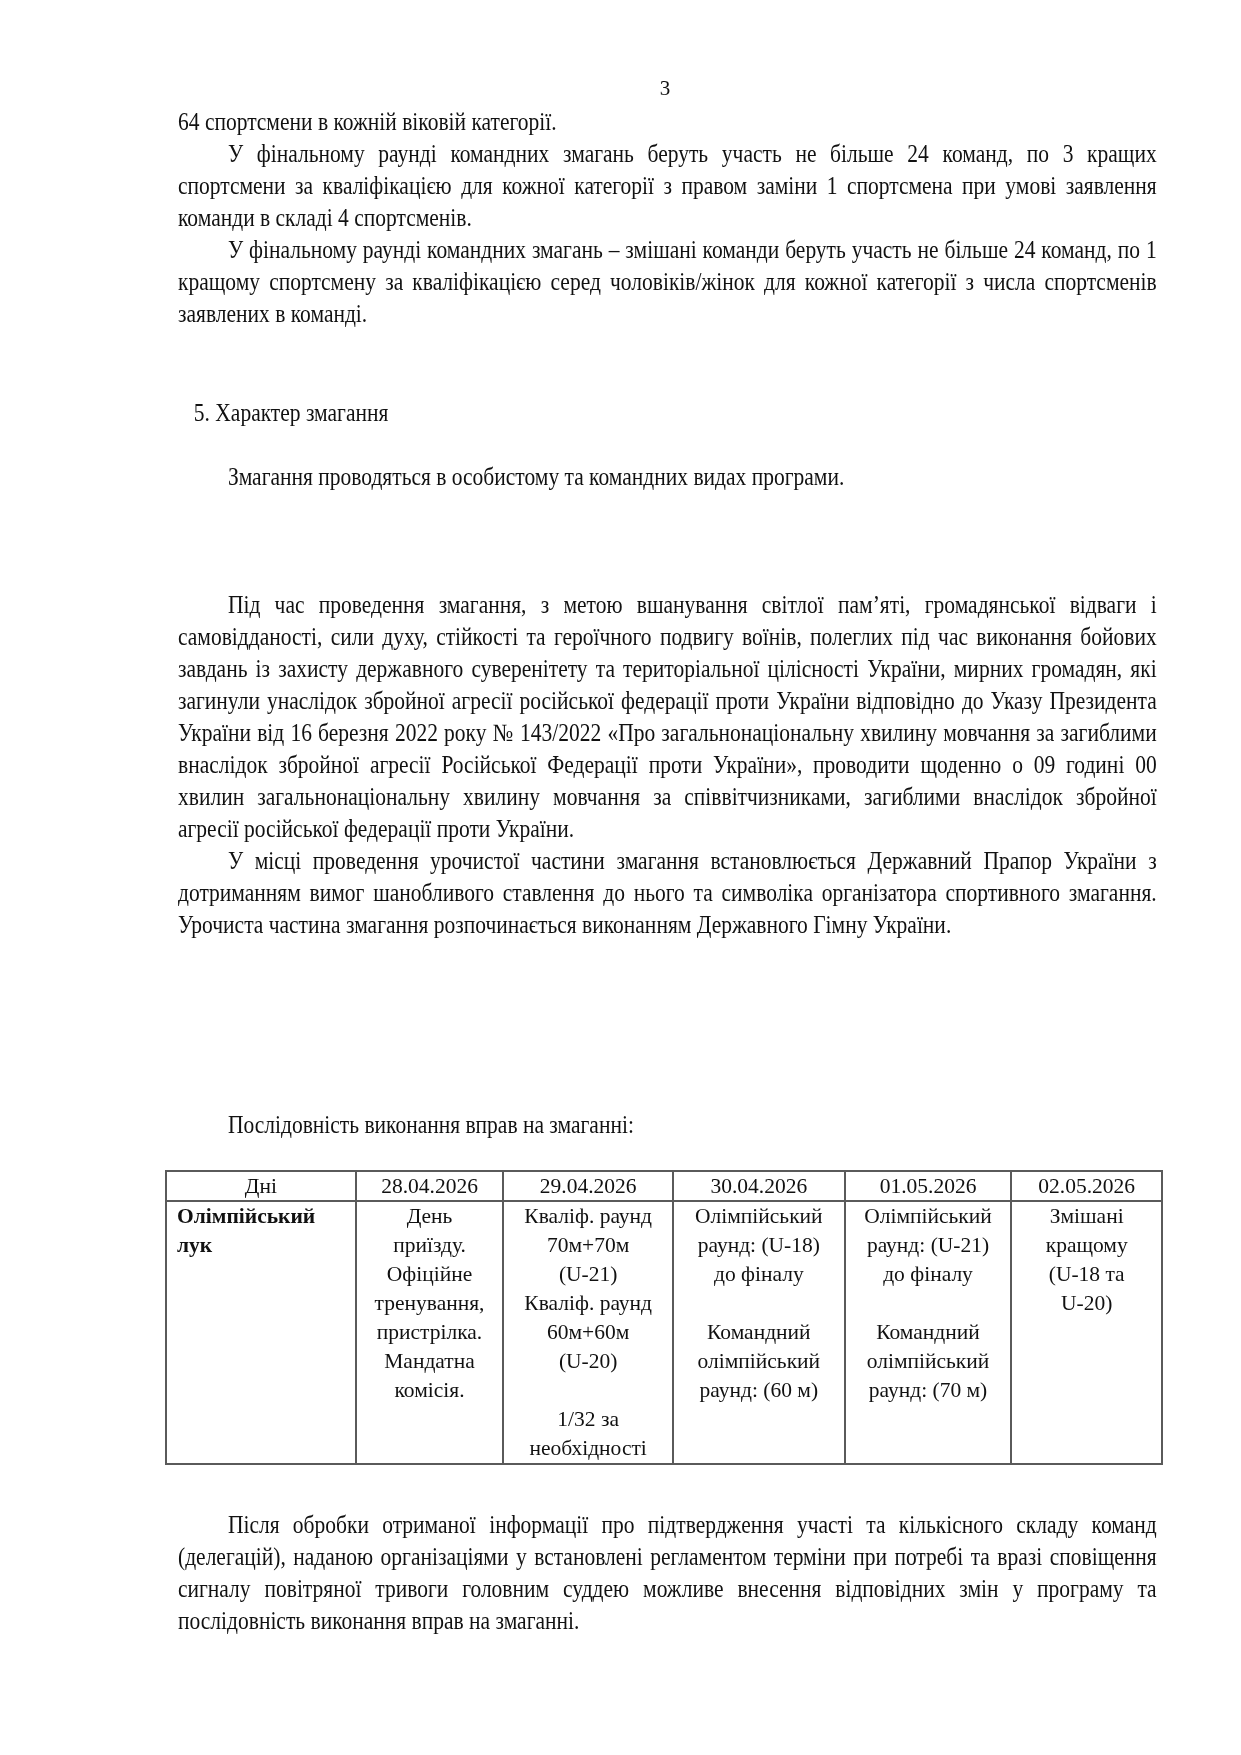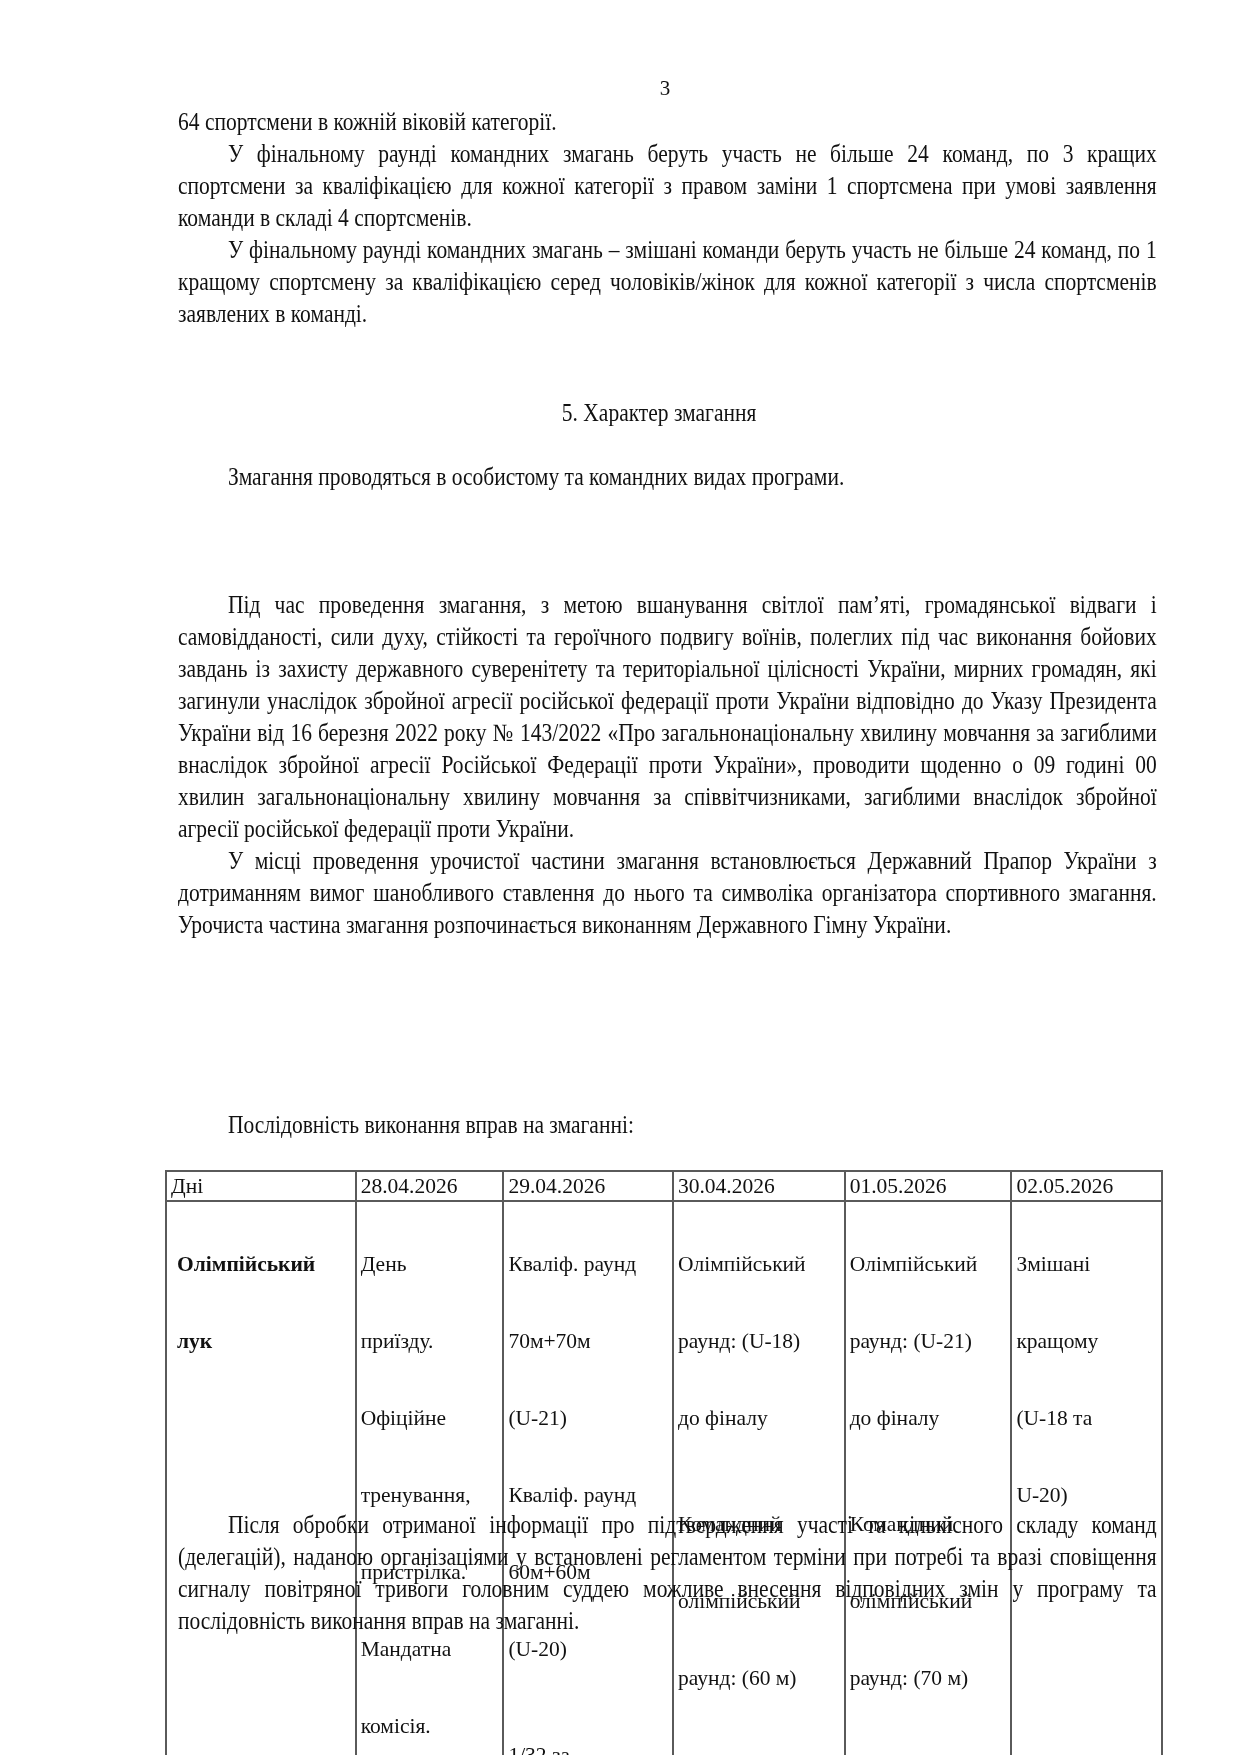--- a/index.html
+++ b/index.html
@@ -5,28 +5,28 @@
   html, body { margin: 0; padding: 0; background: #ffffff; }
   body { width: 1241px; height: 1755px; position: relative; overflow: hidden; color: #111; }
   .page { position: absolute; left: 0; top: 0; width: 1241px; height: 1755px; background: #fff; }
   .serif { font-family: "Liberation Serif", "DejaVu Serif", serif; }
   .pnum { position: absolute; top: 76px; left: 0; width: 1330px; text-align: center; font-size: 21px; }
   .block { position: absolute; left: 178px; width: 979px; font-size: 25px; line-height: 32px;
            transform: scaleX(0.86); transform-origin: left top; }
   .block.wide { width: 1138px; }
   .para { text-align: justify; text-align-last: left; margin: 0; }
   .indent { text-indent: 58px; }
-  .heading { position: absolute; left: 170px; width: 979px; text-align: center; font-size: 25px; line-height: 32px; }
+  .heading { position: absolute; left: 178px; width: 979px; font-size: 25px; line-height: 32px; }
   .heading span { display: inline-block; transform: scaleX(0.86); }
   table.sched { position: absolute; left: 165px; top: 1170px; width: 998px; border-collapse: collapse;
                 font-family: "Liberation Serif", "DejaVu Serif", serif; font-size: 21.5px; line-height: 29px; }
-  table.sched td, table.sched th { border: 2px solid #5a5a5a; padding: 0 4px; vertical-align: top; text-align: left; font-weight: normal; }
+  table.sched td, table.sched th { border: 2px solid #5a5a5a; padding: 0 4px; vertical-align: top; text-align: center; font-weight: normal; }
   table.sched th { height: 28px; line-height: 28px; }
   table.sched td.label { text-align: left; font-weight: bold; padding-left: 10px; }
-  .cell-line { display: block; margin-top: 48px; }
+  .cell-line { display: block; }
   .cell-gap { display: block; height: 29px; }
 </style>
 </head>
 <body>
 
 <div class="page serif">
 
   <div class="pnum">3</div>
 
   <div class="block wide" style="top:106px;">

